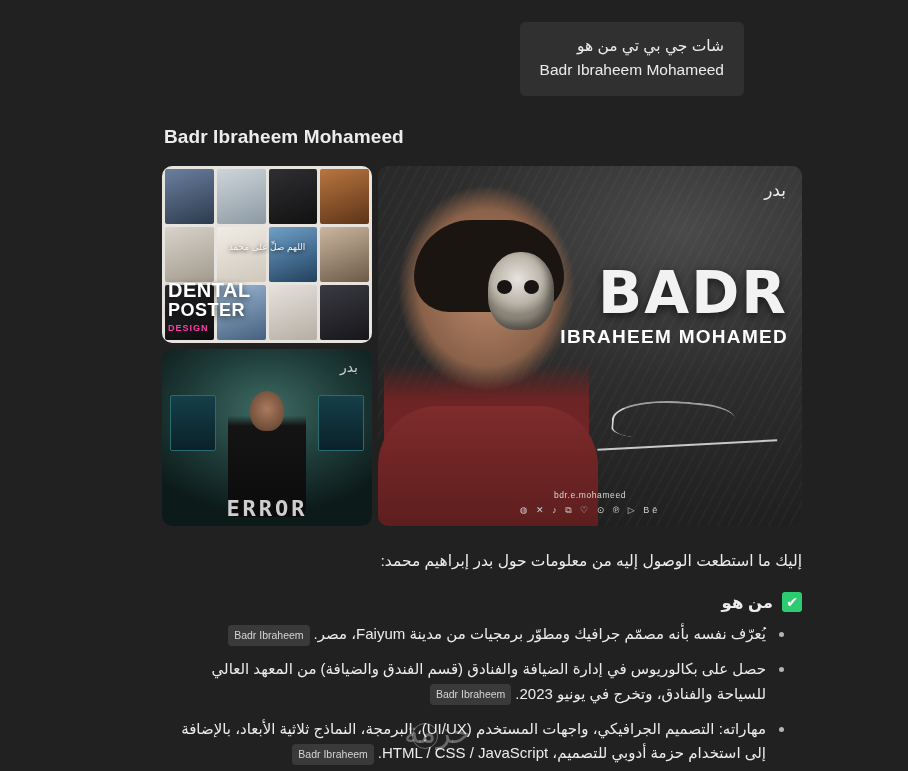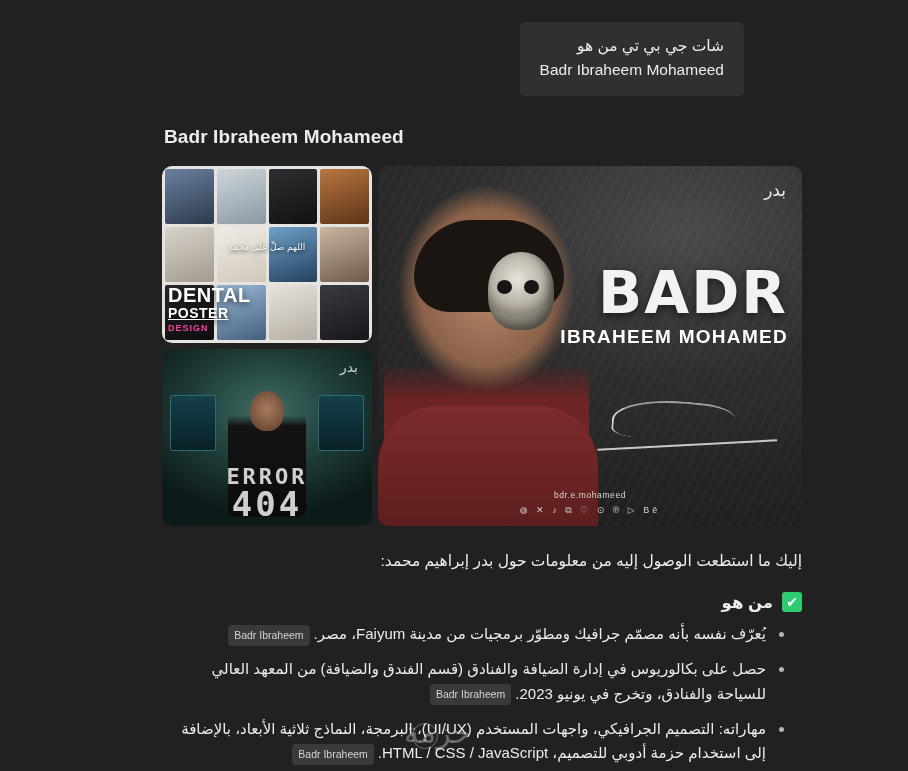--- a/index.html
+++ b/index.html
@@ -244,24 +244,23 @@
     left: 0; bottom: 10px;
     direction: ltr;
     padding-left: 6px;
   }
   .tgrid-overlay .o1 {
     font-size: 20px; font-weight: bold; color: #ffffff;
     letter-spacing: .5px; line-height: 1;
     text-shadow: 0 2px 6px rgba(0,0,0,.7);
   }
   .tgrid-overlay .o2 {
-    font-size: 14px; font-weight: bold; color: #ffffff;
+    font-size: 18px; font-weight: bold; color: #ffffff;
     letter-spacing: .5px; line-height: 1.15;
     text-shadow: 0 2px 6px rgba(0,0,0,.7);
-    text-decoration: underline;
   }
   .tgrid-overlay .o3 {
     font-size: 9px; font-weight: bold; color: #ff3ea5;
     letter-spacing: 1px; margin-top: 2px;
   }
   .tgrid-center {
     position: absolute;
     left: 50%; top: 46%;
     transform: translate(-50%,-50%);
     font-size: 9px;
@@ -474,21 +473,20 @@
         </div>
 
         <div class="thumb">
           <div class="desk">
             <div class="mon-l"></div>
             <div class="mon-r"></div>
             <div class="person"></div>
             <div class="logo2">بدر</div>
             <div class="err">
               <div class="e1">ERROR</div>
-              <div class="e2">404</div>
             </div>
           </div>
         </div>
 
       </div>
     </div>
 
     <p class="intro">إليك ما استطعت الوصول إليه من معلومات حول بدر إبراهيم محمد:</p>
 
     <div class="section-head">

